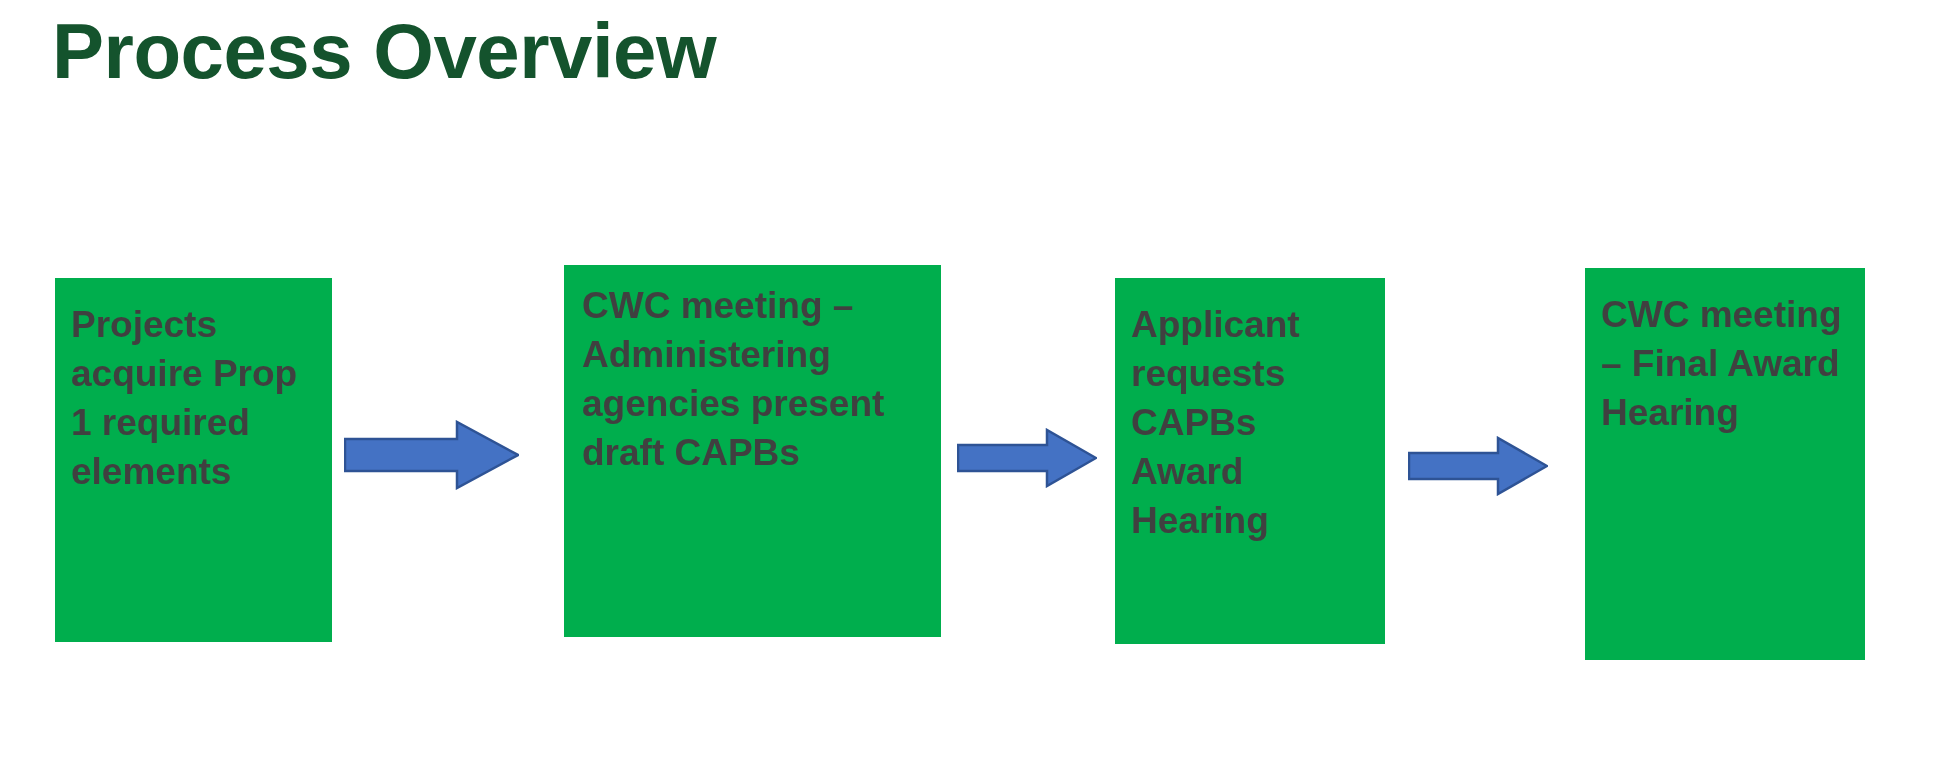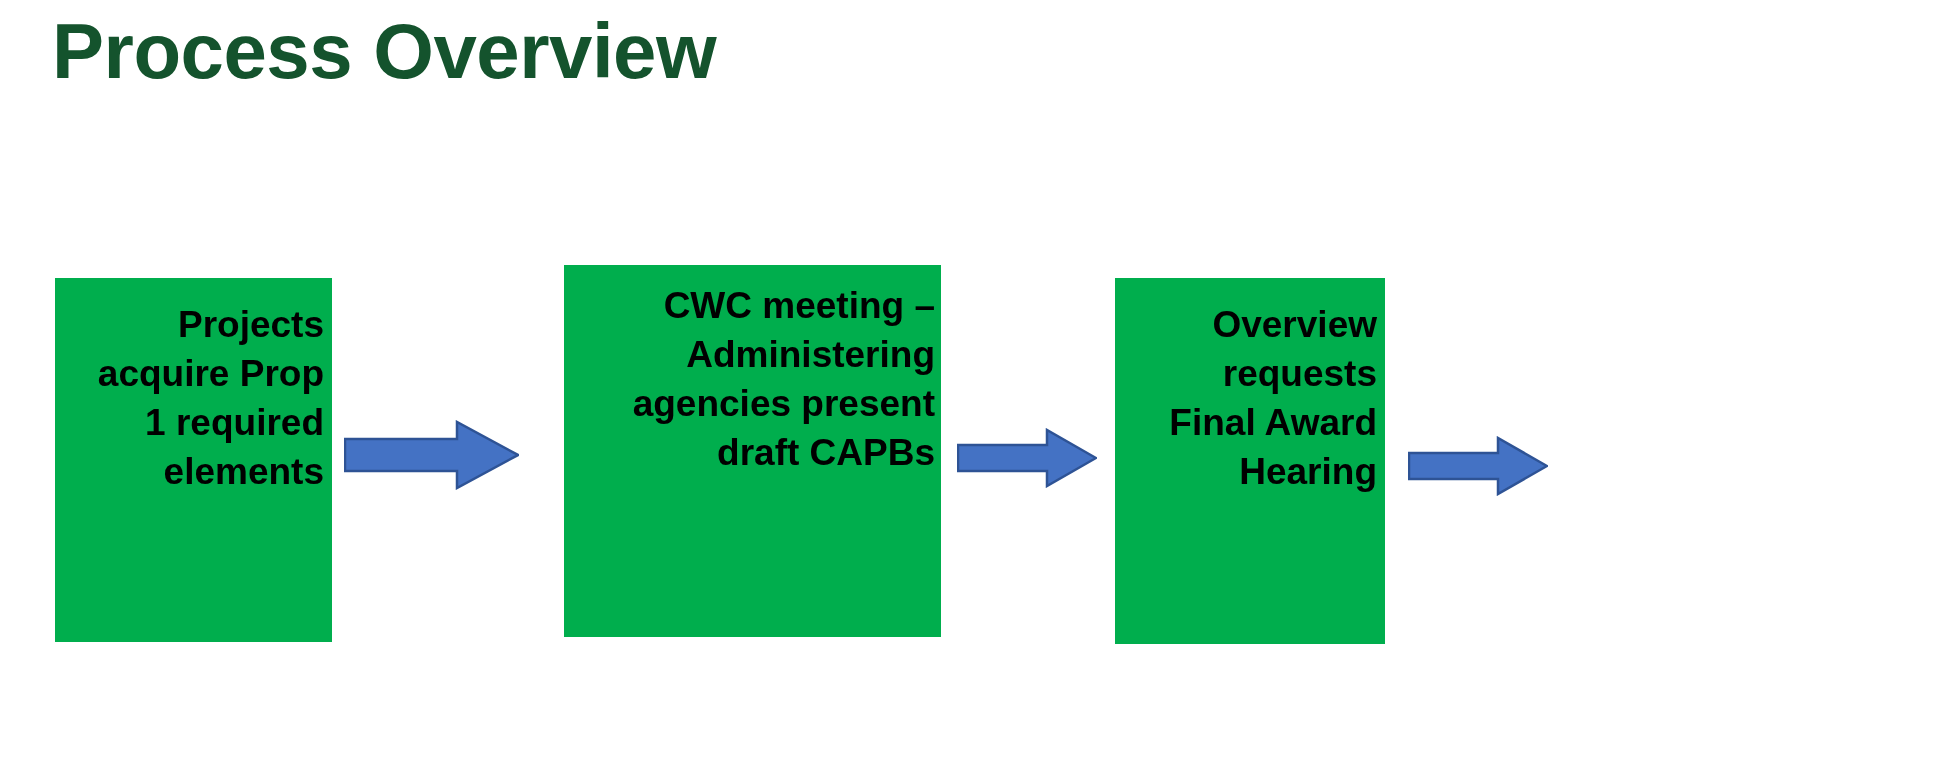--- a/index.html
+++ b/index.html
@@ -39,22 +39,22 @@
     overflow: hidden;
   }
   .flow-box-text {
     position: absolute;
     left: 16px;
     right: 8px;
     top: 22px;
     font-size: 37px;
     line-height: 49px;
     font-weight: bold;
-    color: #000000;
-    text-align: right;
+    color: #404040;
+    text-align: left;
     word-wrap: break-word;
   }
   .box-1 { left: 55px;   top: 278px; width: 277px; height: 364px; }
   .box-2 { left: 540px;  top: 265px; width: 377px; height: 372px; }
   .box-3 { left: 1115px; top: 278px; width: 270px; height: 366px; }
   .box-4 { left: 1585px; top: 268px; width: 280px; height: 392px; }
 
   .box-2 .flow-box-text { top: 16px; left: 18px; right: 6px; }
   .box-3 .flow-box-text { top: 22px; left: 16px; }
   .box-4 .flow-box-text { top: 22px; left: 16px; }
@@ -88,23 +88,26 @@
     <div class="flow-box-text">CWC meeting – Administering agencies present draft CAPBs</div>
   </div>
 
   <div class="flow-arrow arrow-2">
     <svg viewBox="0 0 140 60" preserveAspectRatio="none">
       <polygon points="1,17 90,17 90,2 139,30 90,58 90,43 1,43" fill="#4472C4" stroke="#2E5395" stroke-width="2.5" stroke-linejoin="miter"></polygon>
     </svg>
   </div>
 
   <div class="flow-box box-3" style="background: rgb(0, 174, 77);">
-    <div class="flow-box-text">Overview requests Final Award Hearing</div>
+    <div class="flow-box-text">Applicant requests CAPBs Award Hearing</div>
   </div>
 
   <div class="flow-arrow arrow-3">
     <svg viewBox="0 0 140 60" preserveAspectRatio="none">
       <polygon points="1,17 90,17 90,2 139,30 90,58 90,43 1,43" fill="#4472C4" stroke="#2E5395" stroke-width="2.5" stroke-linejoin="miter"></polygon>
     </svg>
   </div>
 
+  <div class="flow-box box-4" style="background: rgb(0, 174, 77);">
+    <div class="flow-box-text">CWC meeting – Final Award Hearing</div>
+  </div>
 
 </div>
 
 </body></html>

